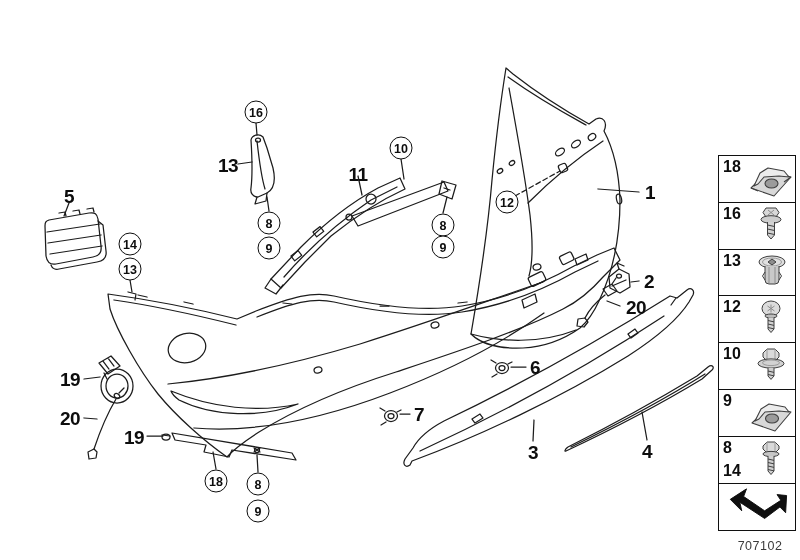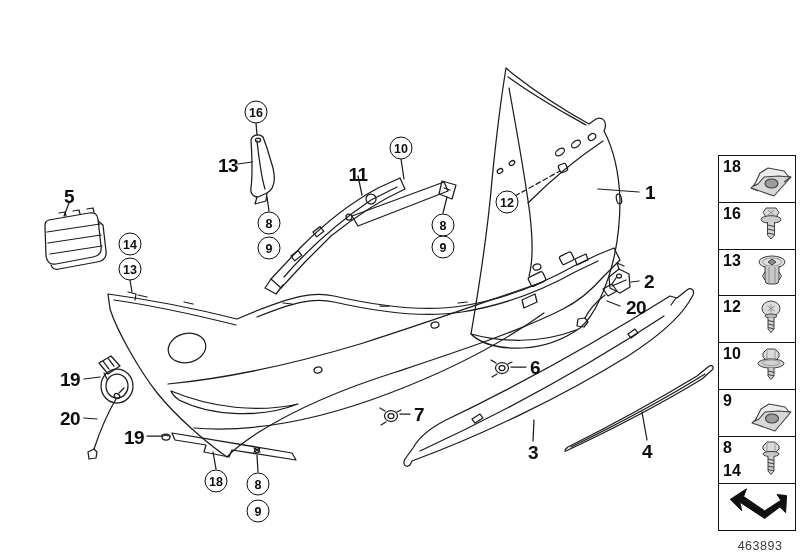--- a/index.html
+++ b/index.html
@@ -274,14 +274,14 @@
       </svg>
     </div>
 
     <div class="cell">
       <svg class="ic-arrow" width="66" height="42" viewBox="0 0 66 44">
         <path d="M5,14 L22,3 L19,11 L41,26 L58,15 L54,9 L64,10 L63,28 L57,22 L41,34 L15,17 L17,26 Z" fill="#0f0f0f" stroke="#0f0f0f" stroke-width="1" stroke-linejoin="round"></path>
       </svg>
     </div>
   </div>
 
-  <div id="docnum">463893</div>
+  <div id="docnum">707102</div>
 </div>
 
 </body></html>

